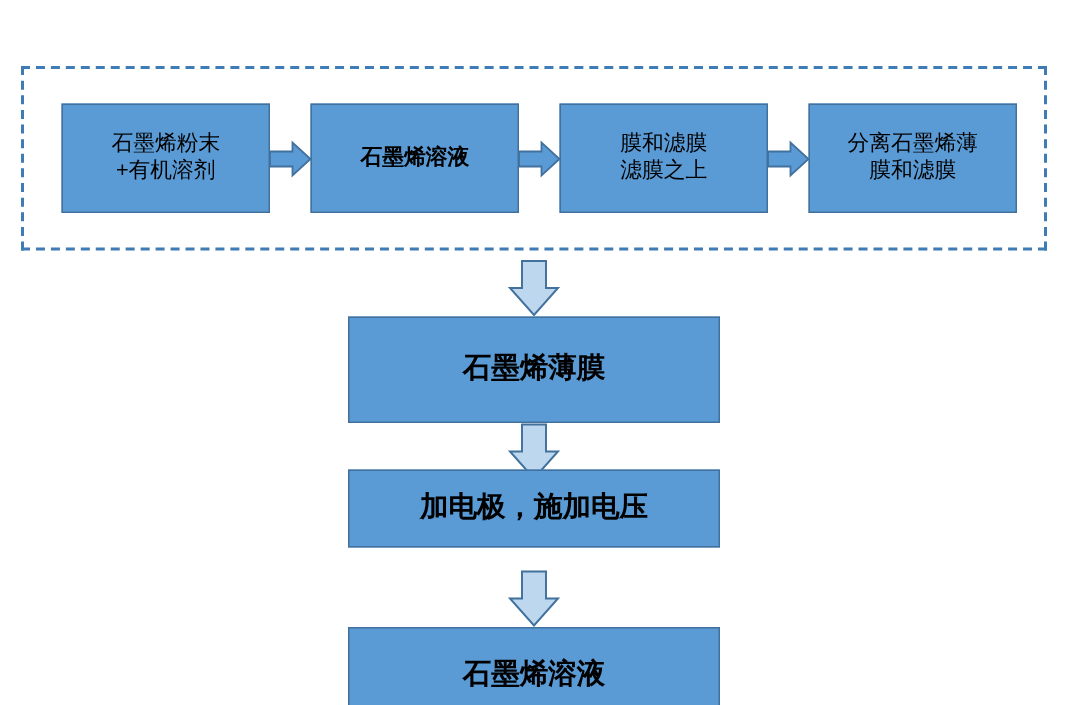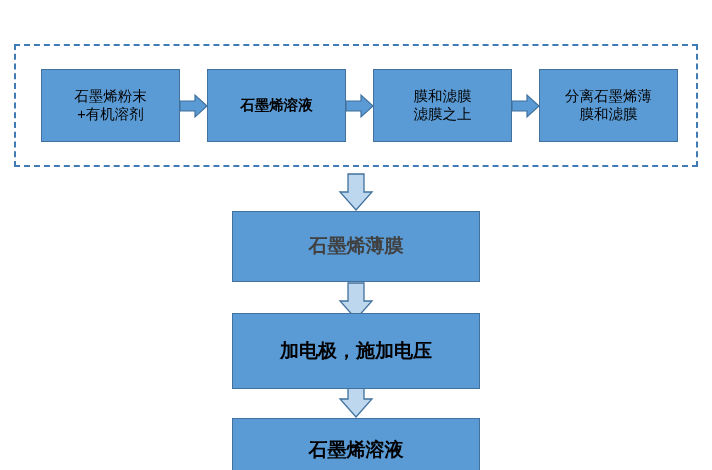--- a/index.html
+++ b/index.html
@@ -55,31 +55,31 @@
     width: 248px;
     font-size: 19px;
     font-weight: bold;
   }
   .box-text {
     display: block;
     white-space: pre-line;
     padding: 0 4px;
   }
   .accent-yellow {
-    color: #404040;
+    color: #000000;
   }
 
   
   #box-graphene-powder { left: 41px;  top: 33px; }
   #box-graphene-solution { left: 207px; top: 33px; font-weight: bold; }
   #box-solution-on-membrane { left: 373px; top: 33px; }
   #box-separate-film { left: 539px; top: 33px; align-items: center; }
 
   #box-graphene-film { top: 175px; height: 71px; }
-  #box-add-electrode { top: 277px; height: 76px; justify-content: center; }
+  #box-add-electrode { top: 277px; height: 52px; justify-content: center; }
   #box-generate-heat { top: 382px; height: 65px; }
 
   
   .arrow {
     position: absolute;
     overflow: visible;
   }
   .arrow-h { width: 28px; height: 26px; }
   .arrow-v { width: 36px; height: 37px; }
 

